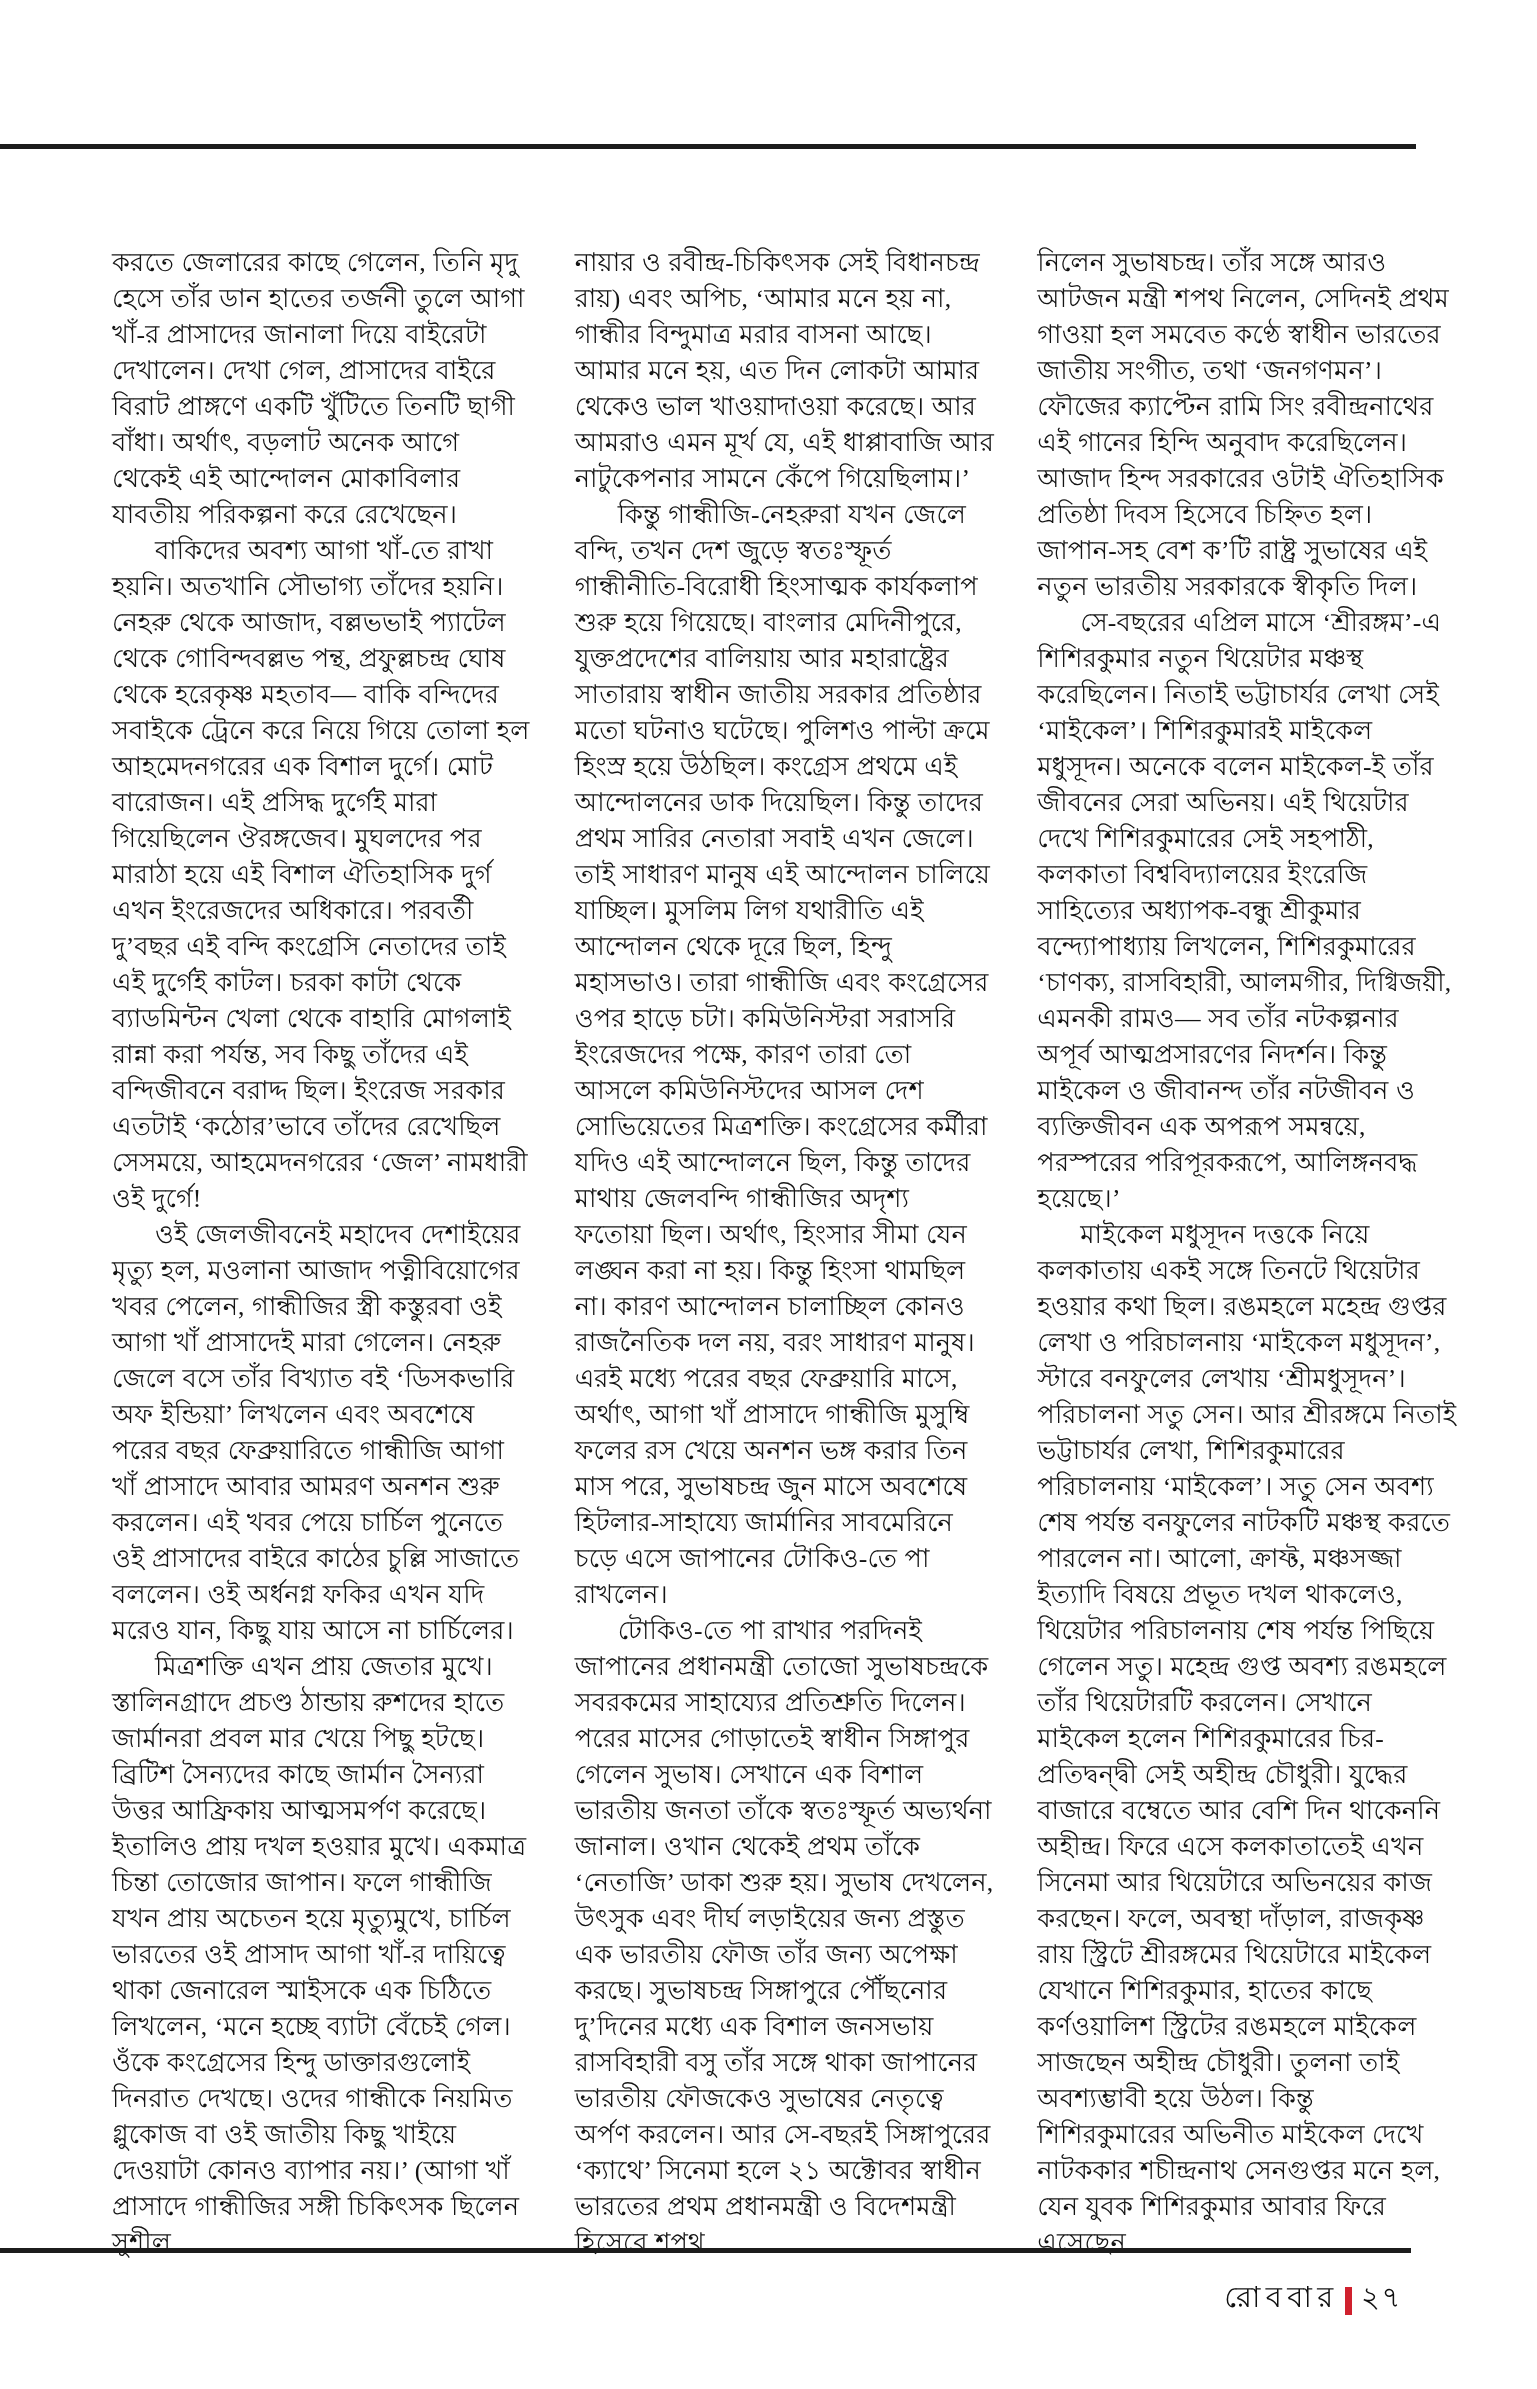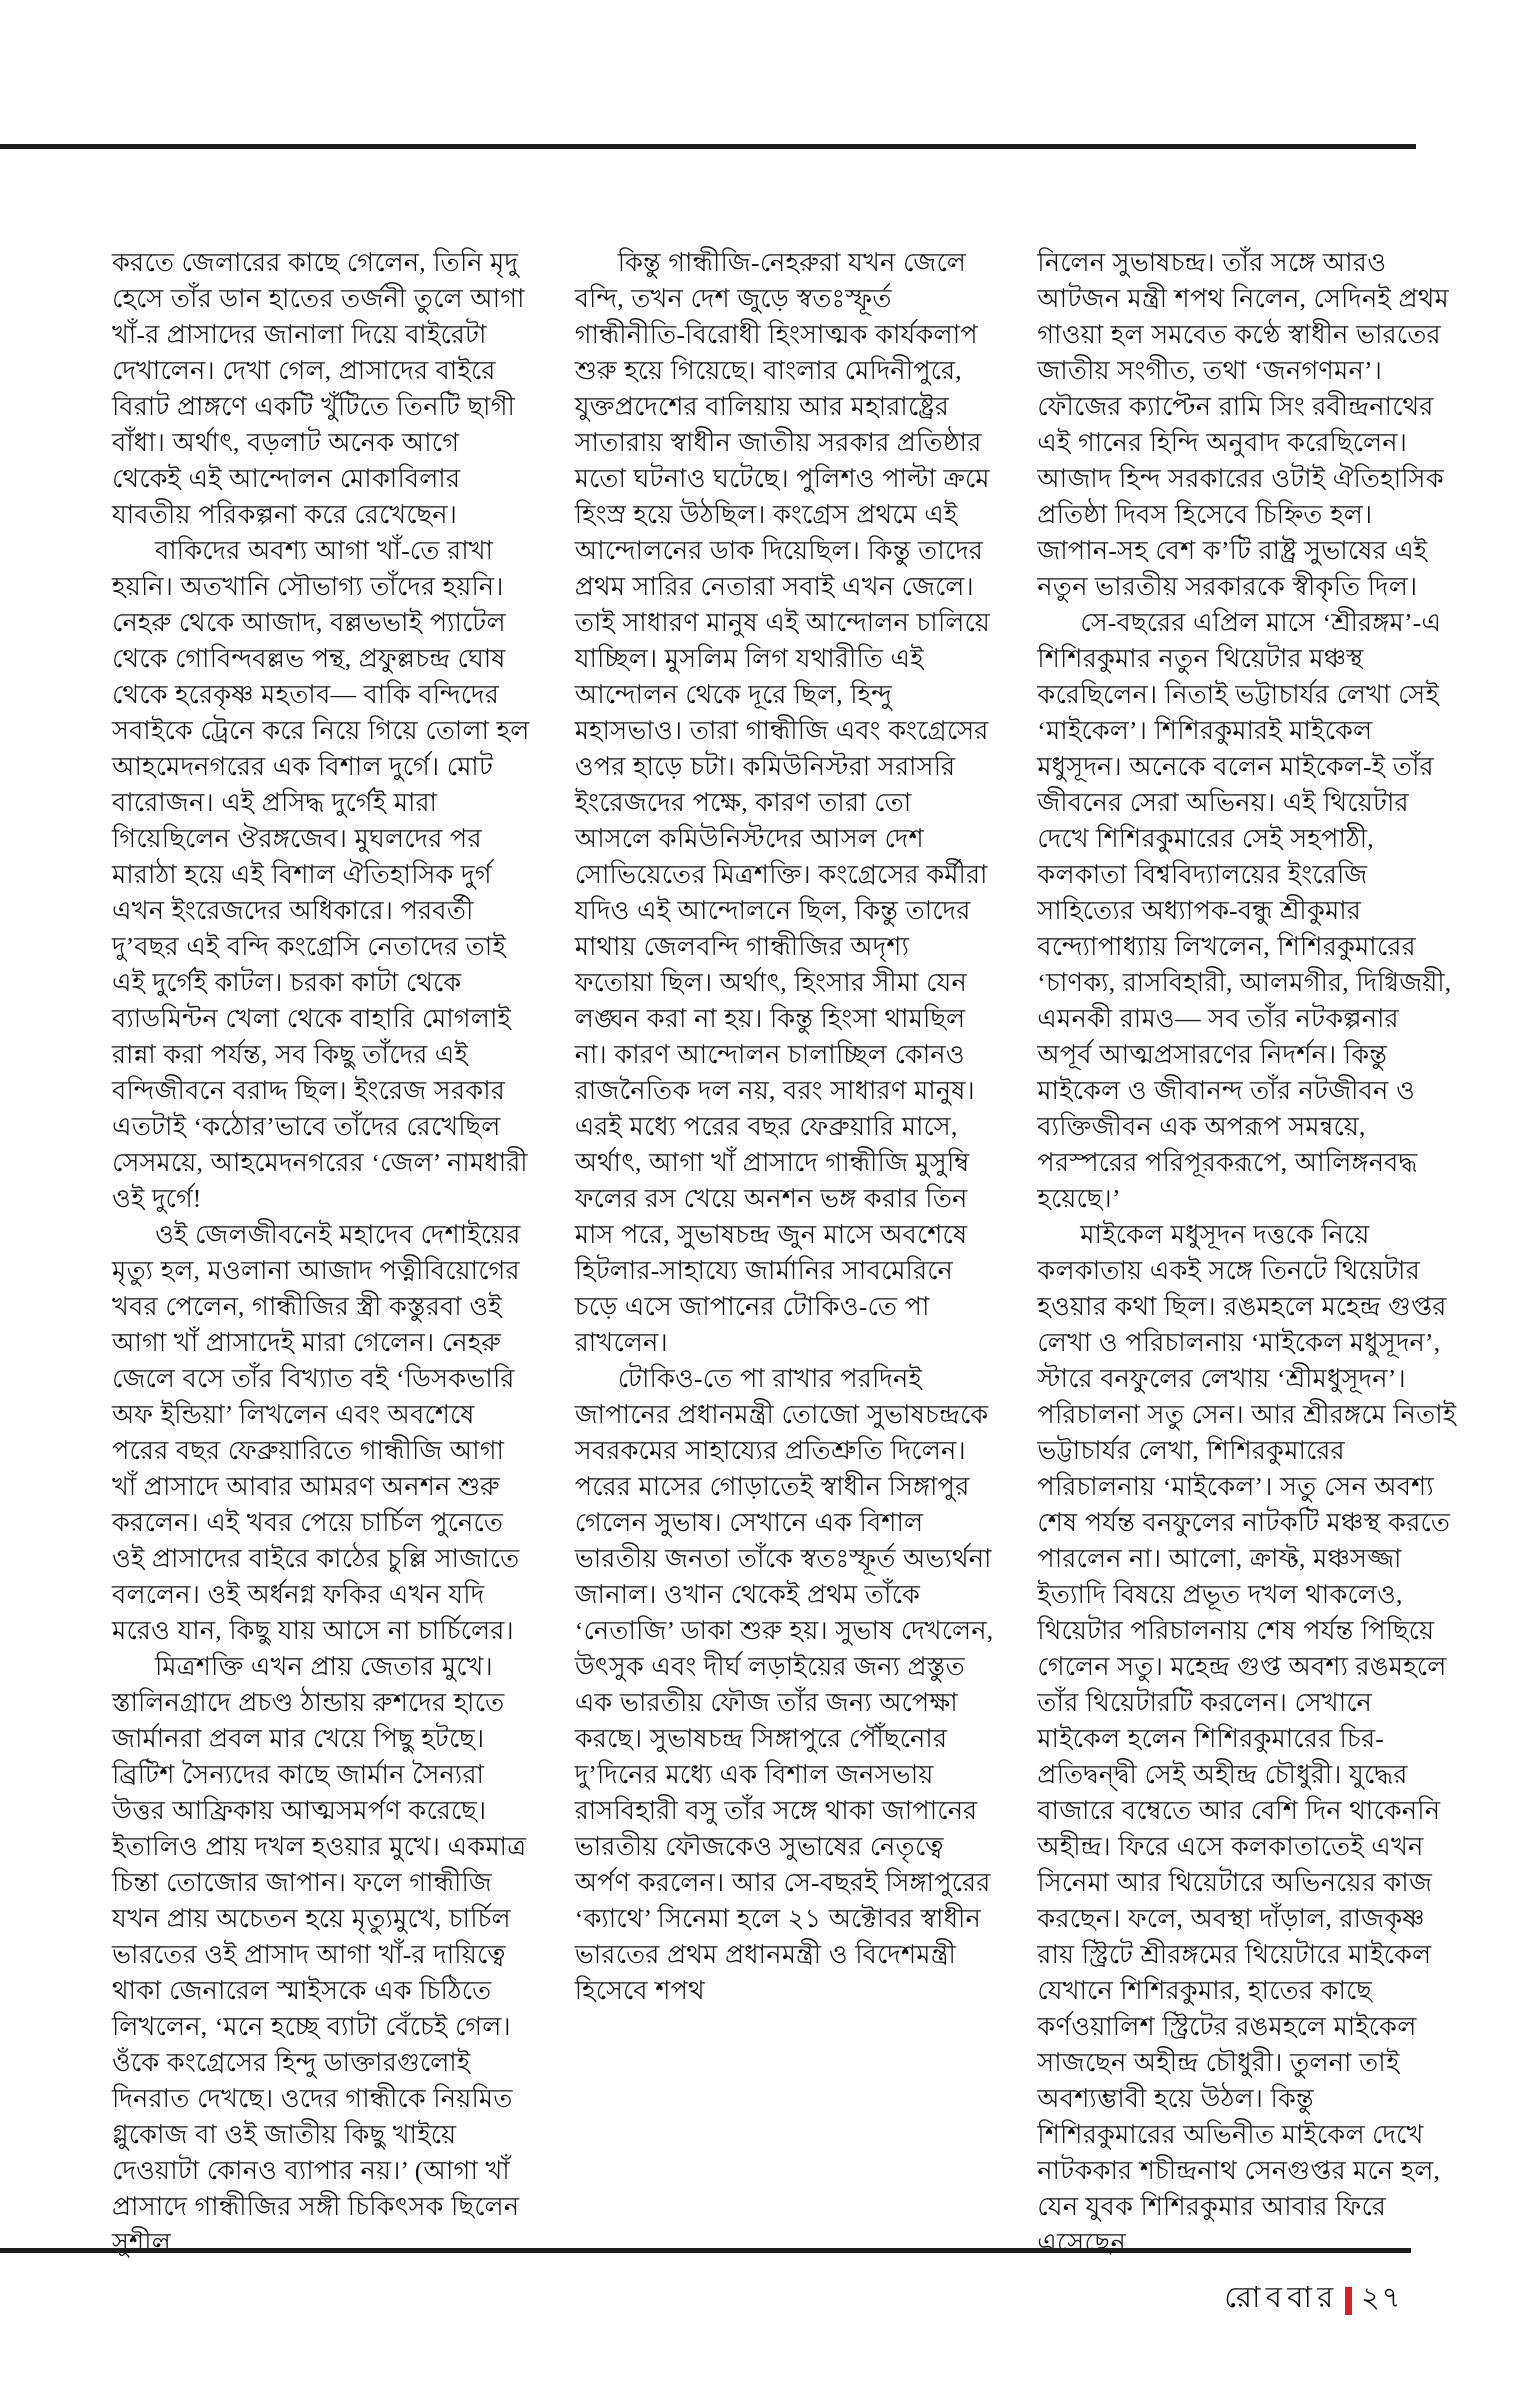--- a/index.html
+++ b/index.html
@@ -31,21 +31,21 @@
     top: 2248px;
     width: 1411px;
   }
   .columns {
     position: absolute;
     left: 112px;
     top: 245px;
     width: 1345px;
     display: flex;
     gap: 43px;
-    align-items: flex-start;
+    align-items: flex-end;
   }
   .column {
     width: 430px;
     font-size: 25.6px;
     line-height: 36px;
     text-align: left;
     letter-spacing: 0.2px;
     word-spacing: 0.8px;
   }
   .column p.para {
@@ -86,20 +86,21 @@
   <div class="rule rule-top"></div>
 
   <div class="columns">
     <div class="column">
         <p class="para">করতে জেলারের কাছে গেলেন, তিনি মৃদু হেসে তাঁর ডান হাতের তর্জনী তুলে আগা খাঁ-র প্রাসাদের জানালা দিয়ে বাইরেটা দেখালেন। দেখা গেল, প্রাসাদের বাইরে বিরাট প্রাঙ্গণে একটি খুঁটিতে তিনটি ছাগী বাঁধা। অর্থাৎ, বড়লাট অনেক আগে থেকেই এই আন্দোলন মোকাবিলার যাবতীয় পরিকল্পনা করে রেখেছেন।</p>
         <p class="para indent">বাকিদের অবশ্য আগা খাঁ-তে রাখা হয়নি। অতখানি সৌভাগ্য তাঁদের হয়নি। নেহরু থেকে আজাদ, বল্লভভাই প্যাটেল থেকে গোবিন্দবল্লভ পন্থ, প্রফুল্লচন্দ্র ঘোষ থেকে হরেকৃষ্ণ মহতাব— বাকি বন্দিদের সবাইকে ট্রেনে করে নিয়ে গিয়ে তোলা হল আহমেদনগরের এক বিশাল দুর্গে। মোট বারোজন। এই প্রসিদ্ধ দুর্গেই মারা গিয়েছিলেন ঔরঙ্গজেব। মুঘলদের পর মারাঠা হয়ে এই বিশাল ঐতিহাসিক দুর্গ এখন ইংরেজদের অধিকারে। পরবর্তী দু’বছর এই বন্দি কংগ্রেসি নেতাদের তাই এই দুর্গেই কাটল। চরকা কাটা থেকে ব্যাডমিন্টন খেলা থেকে বাহারি মোগলাই রান্না করা পর্যন্ত, সব কিছু তাঁদের এই বন্দিজীবনে বরাদ্দ ছিল। ইংরেজ সরকার এতটাই ‘কঠোর’ভাবে তাঁদের রেখেছিল সেসময়ে, আহমেদনগরের ‘জেল’ নামধারী ওই দুর্গে!</p>
         <p class="para indent">ওই জেলজীবনেই মহাদেব দেশাইয়ের মৃত্যু হল, মওলানা আজাদ পত্নীবিয়োগের খবর পেলেন, গান্ধীজির স্ত্রী কস্তুরবা ওই আগা খাঁ প্রাসাদেই মারা গেলেন। নেহরু জেলে বসে তাঁর বিখ্যাত বই ‘ডিসকভারি অফ ইন্ডিয়া’ লিখলেন এবং অবশেষে পরের বছর ফেব্রুয়ারিতে গান্ধীজি আগা খাঁ প্রাসাদে আবার আমরণ অনশন শুরু করলেন। এই খবর পেয়ে চার্চিল পুনেতে ওই প্রাসাদের বাইরে কাঠের চুল্লি সাজাতে বললেন। ওই অর্ধনগ্ন ফকির এখন যদি মরেও যান, কিছু যায় আসে না চার্চিলের।</p>
         <p class="para indent">মিত্রশক্তি এখন প্রায় জেতার মুখে। স্তালিনগ্রাদে প্রচণ্ড ঠান্ডায় রুশদের হাতে জার্মানরা প্রবল মার খেয়ে পিছু হটছে। ব্রিটিশ সৈন্যদের কাছে জার্মান সৈন্যরা উত্তর আফ্রিকায় আত্মসমর্পণ করেছে। ইতালিও প্রায় দখল হওয়ার মুখে। একমাত্র চিন্তা তোজোর জাপান। ফলে গান্ধীজি যখন প্রায় অচেতন হয়ে মৃত্যুমুখে, চার্চিল ভারতের ওই প্রাসাদ আগা খাঁ-র দায়িত্বে থাকা জেনারেল স্মাইসকে এক চিঠিতে লিখলেন, ‘মনে হচ্ছে ব্যাটা বেঁচেই গেল। ওঁকে কংগ্রেসের হিন্দু ডাক্তারগুলোই দিনরাত দেখছে। ওদের গান্ধীকে নিয়মিত গ্লুকোজ বা ওই জাতীয় কিছু খাইয়ে দেওয়াটা কোনও ব্যাপার নয়।’ (আগা খাঁ প্রাসাদে গান্ধীজির সঙ্গী চিকিৎসক ছিলেন সুশীল</p>
       </div>
     <div class="column">
+        <p class="para">নায়ার ও রবীন্দ্র-চিকিৎসক সেই বিধানচন্দ্র রায়) এবং অপিচ, ‘আমার মনে হয় না, গান্ধীর বিন্দুমাত্র মরার বাসনা আছে। আমার মনে হয়, এত দিন লোকটা আমার থেকেও ভাল খাওয়াদাওয়া করেছে। আর আমরাও এমন মূর্খ যে, এই ধাপ্পাবাজি আর নাটুকেপনার সামনে কেঁপে গিয়েছিলাম।’</p>
         <p class="para indent">কিন্তু গান্ধীজি-নেহরুরা যখন জেলে বন্দি, তখন দেশ জুড়ে স্বতঃস্ফূর্ত গান্ধীনীতি-বিরোধী হিংসাত্মক কার্যকলাপ শুরু হয়ে গিয়েছে। বাংলার মেদিনীপুরে, যুক্তপ্রদেশের বালিয়ায় আর মহারাষ্ট্রের সাতারায় স্বাধীন জাতীয় সরকার প্রতিষ্ঠার মতো ঘটনাও ঘটেছে। পুলিশও পাল্টা ক্রমে হিংস্র হয়ে উঠছিল। কংগ্রেস প্রথমে এই আন্দোলনের ডাক দিয়েছিল। কিন্তু তাদের প্রথম সারির নেতারা সবাই এখন জেলে। তাই সাধারণ মানুষ এই আন্দোলন চালিয়ে যাচ্ছিল। মুসলিম লিগ যথারীতি এই আন্দোলন থেকে দূরে ছিল, হিন্দু মহাসভাও। তারা গান্ধীজি এবং কংগ্রেসের ওপর হাড়ে চটা। কমিউনিস্টরা সরাসরি ইংরেজদের পক্ষে, কারণ তারা তো আসলে কমিউনিস্টদের আসল দেশ সোভিয়েতের মিত্রশক্তি। কংগ্রেসের কর্মীরা যদিও এই আন্দোলনে ছিল, কিন্তু তাদের মাথায় জেলবন্দি গান্ধীজির অদৃশ্য ফতোয়া ছিল। অর্থাৎ, হিংসার সীমা যেন লঙ্ঘন করা না হয়। কিন্তু হিংসা থামছিল না। কারণ আন্দোলন চালাচ্ছিল কোনও রাজনৈতিক দল নয়, বরং সাধারণ মানুষ। এরই মধ্যে পরের বছর ফেব্রুয়ারি মাসে, অর্থাৎ, আগা খাঁ প্রাসাদে গান্ধীজি মুসুম্বি ফলের রস খেয়ে অনশন ভঙ্গ করার তিন মাস পরে, সুভাষচন্দ্র জুন মাসে অবশেষে হিটলার-সাহায্যে জার্মানির সাবমেরিনে চড়ে এসে জাপানের টোকিও-তে পা রাখলেন।</p>
         <p class="para indent">টোকিও-তে পা রাখার পরদিনই জাপানের প্রধানমন্ত্রী তোজো সুভাষচন্দ্রকে সবরকমের সাহায্যের প্রতিশ্রুতি দিলেন। পরের মাসের গোড়াতেই স্বাধীন সিঙ্গাপুর গেলেন সুভাষ। সেখানে এক বিশাল ভারতীয় জনতা তাঁকে স্বতঃস্ফূর্ত অভ্যর্থনা জানাল। ওখান থেকেই প্রথম তাঁকে ‘নেতাজি’ ডাকা শুরু হয়। সুভাষ দেখলেন, উৎসুক এবং দীর্ঘ লড়াইয়ের জন্য প্রস্তুত এক ভারতীয় ফৌজ তাঁর জন্য অপেক্ষা করছে। সুভাষচন্দ্র সিঙ্গাপুরে পৌঁছনোর দু’দিনের মধ্যে এক বিশাল জনসভায় রাসবিহারী বসু তাঁর সঙ্গে থাকা জাপানের ভারতীয় ফৌজকেও সুভাষের নেতৃত্বে অর্পণ করলেন। আর সে-বছরই সিঙ্গাপুরের ‘ক্যাথে’ সিনেমা হলে ২১ অক্টোবর স্বাধীন ভারতের প্রথম প্রধানমন্ত্রী ও বিদেশমন্ত্রী হিসেবে শপথ</p>
       </div>
     <div class="column">
         <p class="para">নিলেন সুভাষচন্দ্র। তাঁর সঙ্গে আরও আটজন মন্ত্রী শপথ নিলেন, সেদিনই প্রথম গাওয়া হল সমবেত কণ্ঠে স্বাধীন ভারতের জাতীয় সংগীত, তথা ‘জনগণমন’। ফৌজের ক্যাপ্টেন রামি সিং রবীন্দ্রনাথের এই গানের হিন্দি অনুবাদ করেছিলেন। আজাদ হিন্দ সরকারের ওটাই ঐতিহাসিক প্রতিষ্ঠা দিবস হিসেবে চিহ্নিত হল। জাপান-সহ বেশ ক’টি রাষ্ট্র সুভাষের এই নতুন ভারতীয় সরকারকে স্বীকৃতি দিল।</p>
         <p class="para indent">সে-বছরের এপ্রিল মাসে ‘শ্রীরঙ্গম’-এ শিশিরকুমার নতুন থিয়েটার মঞ্চস্থ করেছিলেন। নিতাই ভট্টাচার্যর লেখা সেই ‘মাইকেল’। শিশিরকুমারই মাইকেল মধুসূদন। অনেকে বলেন মাইকেল-ই তাঁর জীবনের সেরা অভিনয়। এই থিয়েটার দেখে শিশিরকুমারের সেই সহপাঠী, কলকাতা বিশ্ববিদ্যালয়ের ইংরেজি সাহিত্যের অধ্যাপক-বন্ধু শ্রীকুমার বন্দ্যোপাধ্যায় লিখলেন, শিশিরকুমারের ‘চাণক্য, রাসবিহারী, আলমগীর, দিগ্বিজয়ী, এমনকী রামও— সব তাঁর নটকল্পনার অপূর্ব আত্মপ্রসারণের নিদর্শন। কিন্তু মাইকেল ও জীবানন্দ তাঁর নটজীবন ও ব্যক্তিজীবন এক অপরূপ সমন্বয়ে, পরস্পরের পরিপূরকরূপে, আলিঙ্গনবদ্ধ হয়েছে।’</p>
         <p class="para indent">মাইকেল মধুসূদন দত্তকে নিয়ে কলকাতায় একই সঙ্গে তিনটে থিয়েটার হওয়ার কথা ছিল। রঙমহলে মহেন্দ্র গুপ্তর লেখা ও পরিচালনায় ‘মাইকেল মধুসূদন’, স্টারে বনফুলের লেখায় ‘শ্রীমধুসূদন’। পরিচালনা সতু সেন। আর শ্রীরঙ্গমে নিতাই ভট্টাচার্যর লেখা, শিশিরকুমারের পরিচালনায় ‘মাইকেল’। সতু সেন অবশ্য শেষ পর্যন্ত বনফুলের নাটকটি মঞ্চস্থ করতে পারলেন না। আলো, ক্রাফ্ট, মঞ্চসজ্জা ইত্যাদি বিষয়ে প্রভূত দখল থাকলেও, থিয়েটার পরিচালনায় শেষ পর্যন্ত পিছিয়ে গেলেন সতু। মহেন্দ্র গুপ্ত অবশ্য রঙমহলে তাঁর থিয়েটারটি করলেন। সেখানে মাইকেল হলেন শিশিরকুমারের চির-প্রতিদ্বন্দ্বী সেই অহীন্দ্র চৌধুরী। যুদ্ধের বাজারে বম্বেতে আর বেশি দিন থাকেননি অহীন্দ্র। ফিরে এসে কলকাতাতেই এখন সিনেমা আর থিয়েটারে অভিনয়ের কাজ করছেন। ফলে, অবস্থা দাঁড়াল, রাজকৃষ্ণ রায় স্ট্রিটে শ্রীরঙ্গমের থিয়েটারে মাইকেল যেখানে শিশিরকুমার, হাতের কাছে কর্ণওয়ালিশ স্ট্রিটের রঙমহলে মাইকেল সাজছেন অহীন্দ্র চৌধুরী। তুলনা তাই অবশ্যম্ভাবী হয়ে উঠল। কিন্তু শিশিরকুমারের অভিনীত মাইকেল দেখে নাটককার শচীন্দ্রনাথ সেনগুপ্তর মনে হল, যেন যুবক শিশিরকুমার আবার ফিরে এসেছেন</p>
       </div>
   </div>
 

